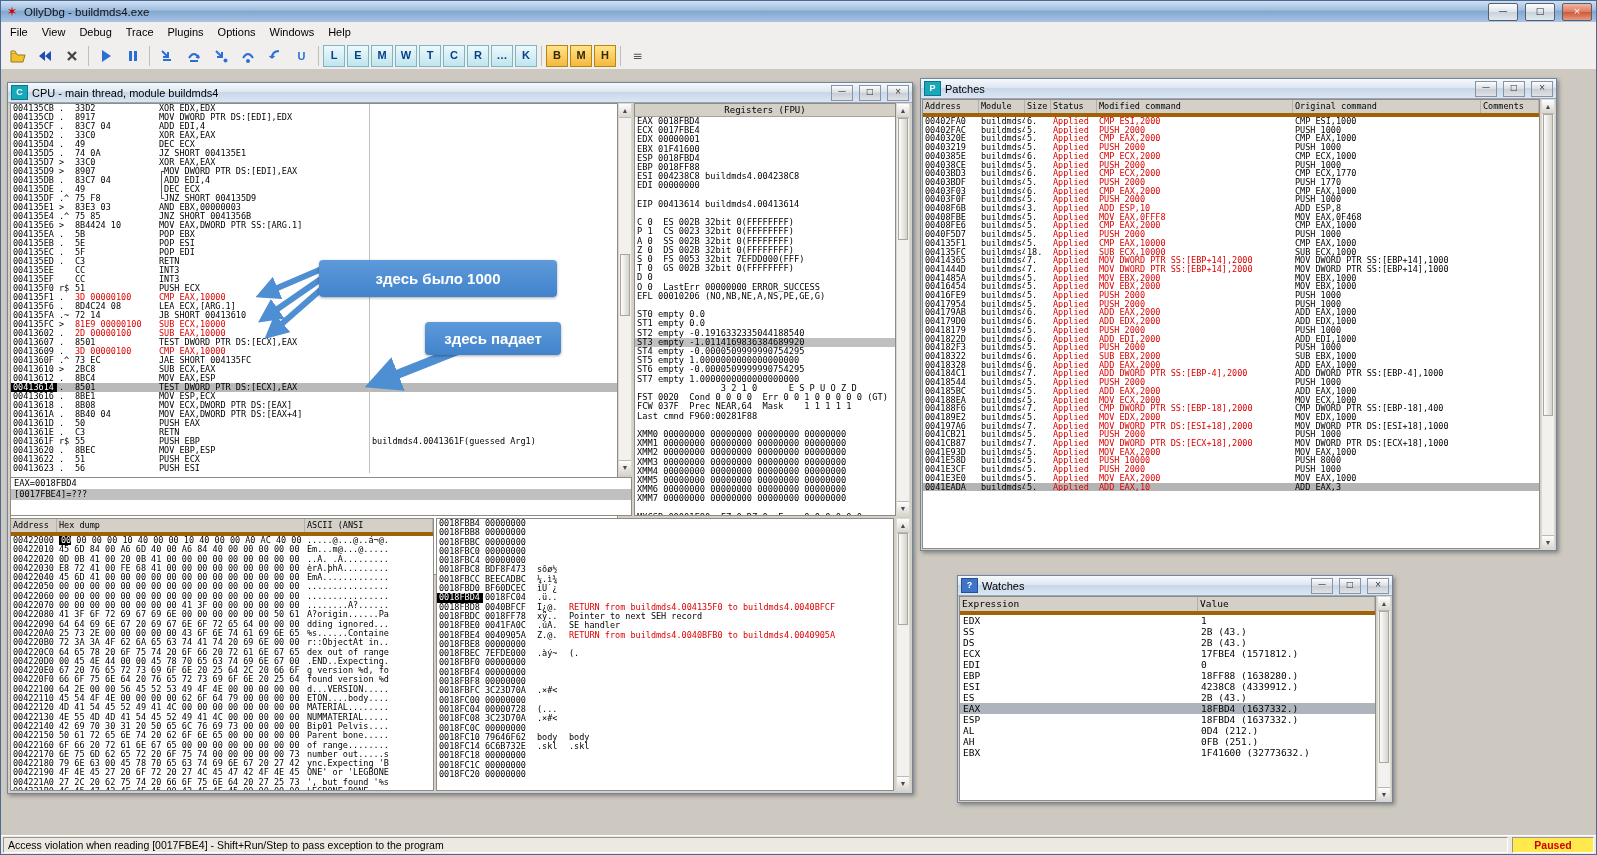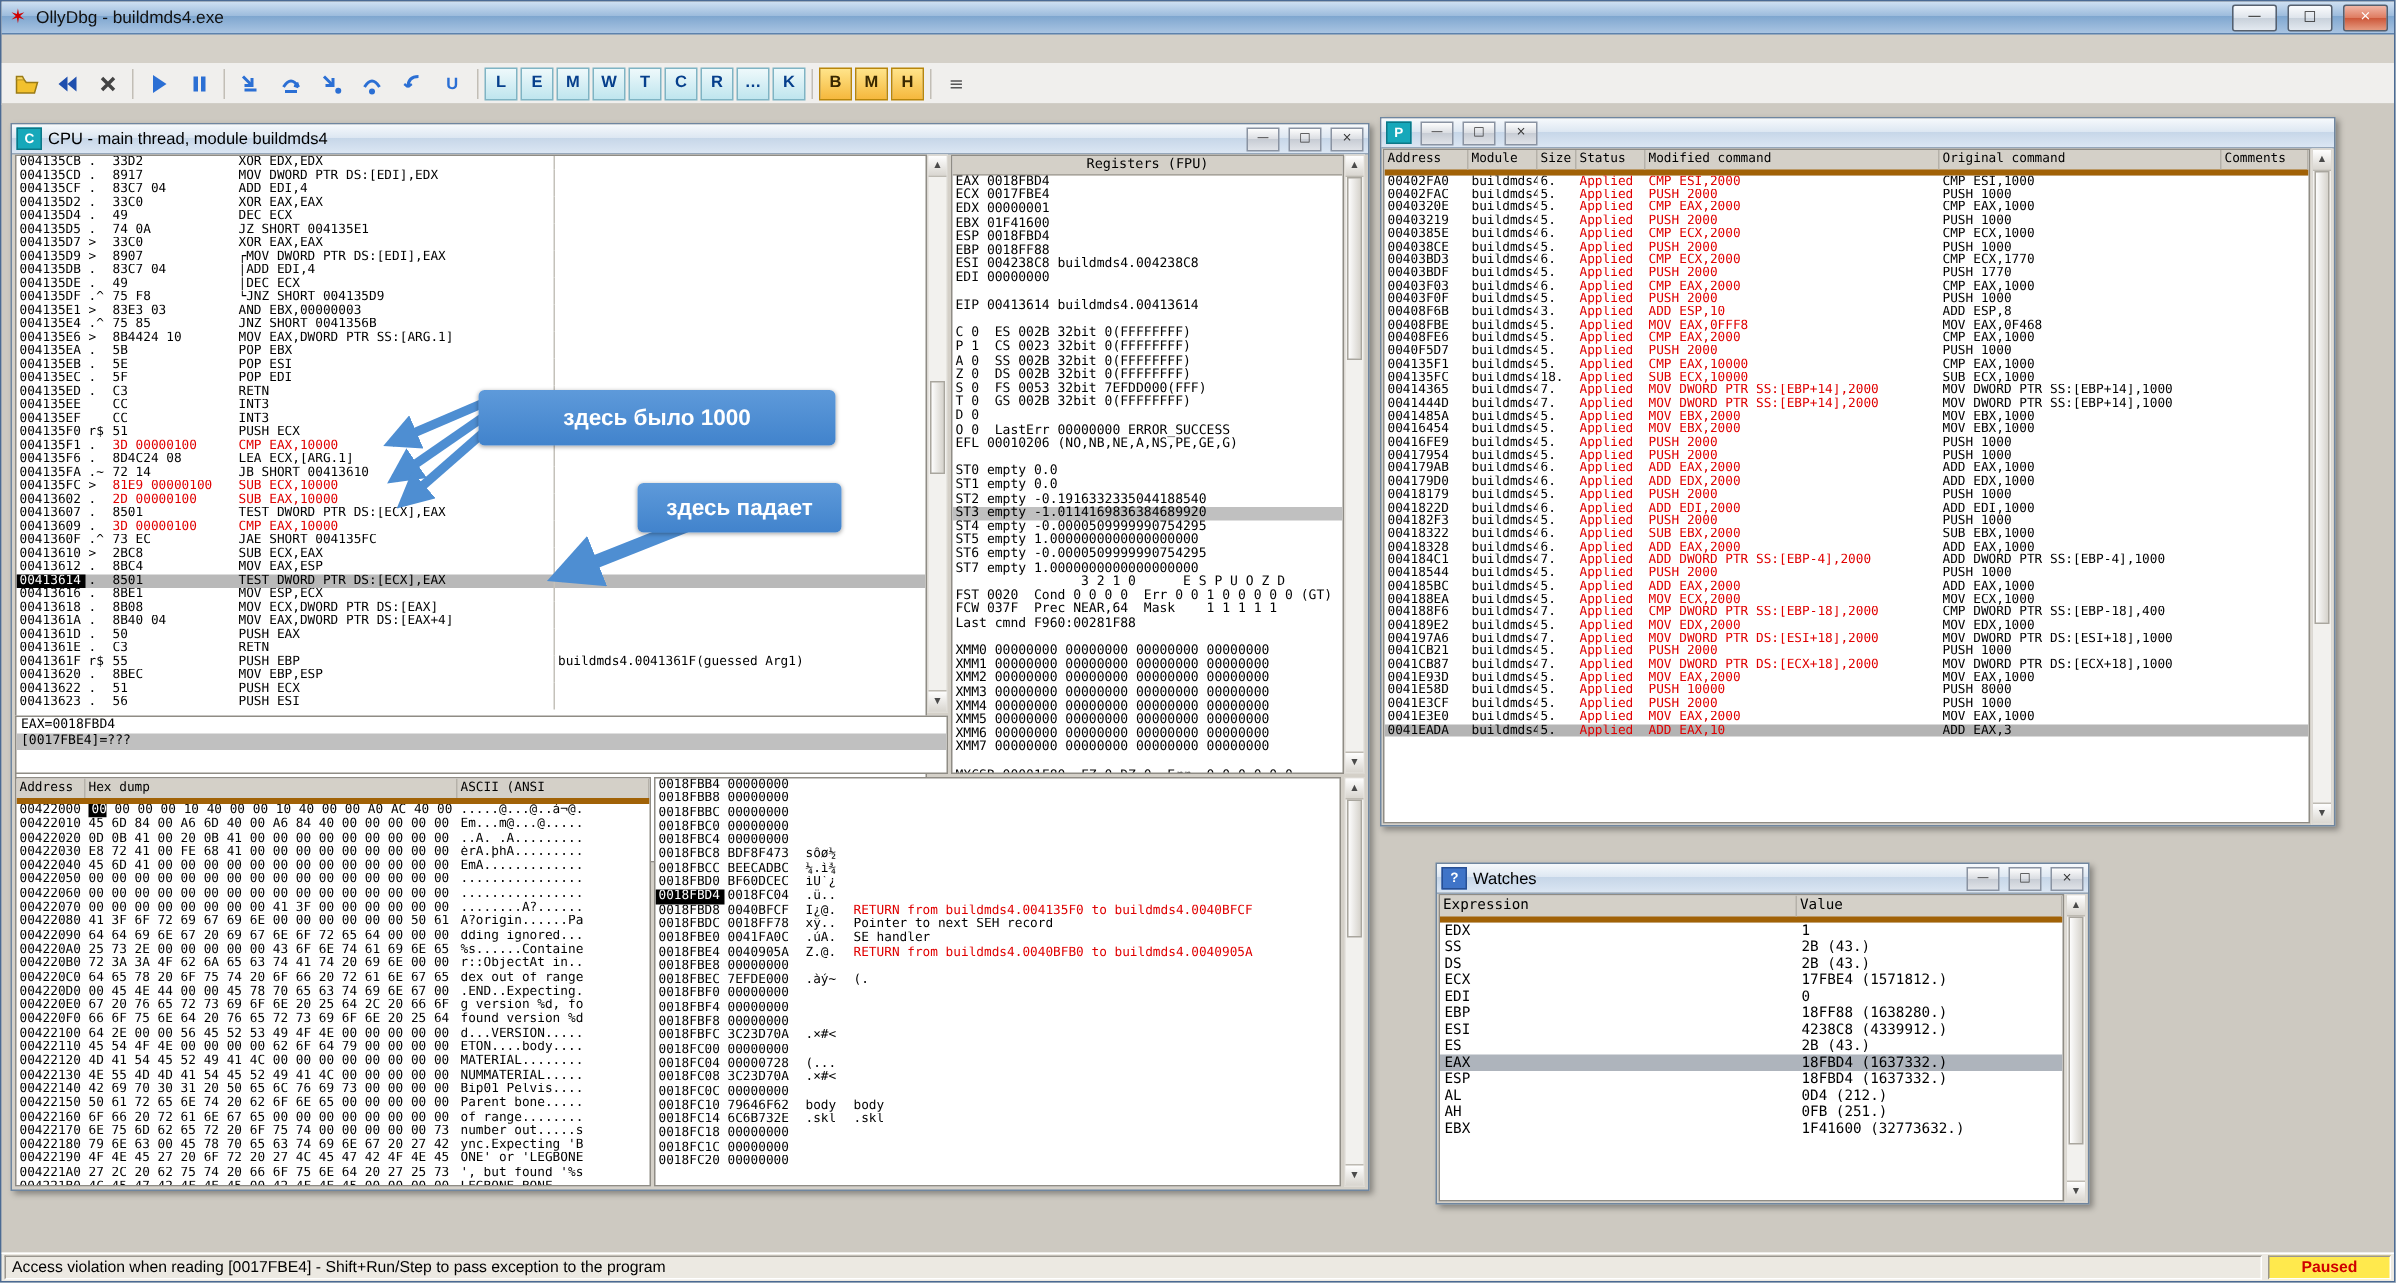--- a/index.html
+++ b/index.html
@@ -85,20 +85,30 @@
 <div id="app">
 
   <div class="titlebar">
     <div class="appicon">✶</div>
     <div class="apptitle">OllyDbg - buildmds4.exe</div>
     <div class="aerobtn">—</div>
     <div class="aerobtn">□</div>
     <div class="aerobtn close">×</div>
   </div>
 
+  <div class="menubar" id="menubar">
+      <span class="menu-item">File</span>
+      <span class="menu-item">View</span>
+      <span class="menu-item">Debug</span>
+      <span class="menu-item">Trace</span>
+      <span class="menu-item">Plugins</span>
+      <span class="menu-item">Options</span>
+      <span class="menu-item">Windows</span>
+      <span class="menu-item">Help</span>
+    </div>
 
   <div class="toolbar">
     <div class="tbtn">
         <svg width="16" height="16">
           <path d="M1 5 h5 l1.5 2 H15 l-2 7 H1z" fill="#f2c12e" stroke="#9a7b16"></path>
           <path d="M1 5 V3 h4 l1 2" fill="#f8d765" stroke="#9a7b16"></path>
         </svg>
       </div>
     <div class="tbtn">
         <svg width="16" height="16">
@@ -319,20 +329,21 @@
       <div class="vscroll" style="left:888px;top:435px;height:273px;">
         <div class="sarr">▲</div>
         <div class="sthumb" style="top:14px;height:90px;"></div>
         <div class="sarr sdown">▼</div>
       </div>
     </div>
 
     <div class="win" id="patches" style="left:919px;top:9px;width:637px;height:473px;">
       <div class="wtitle">
         <div class="wicon">P</div>
+        <div class="wtext">Patches</div>
         <div class="wbtn">—</div>
         <div class="wbtn">□</div>
         <div class="wbtn">×</div>
       </div>
       <div class="pane" style="left:1px;top:20px;right:16px;bottom:1px;">
         <div class="phead" id="patch-head">
             <span>Address</span>
             <span>Module</span>
             <span>Size</span>
             <span>Status</span>

